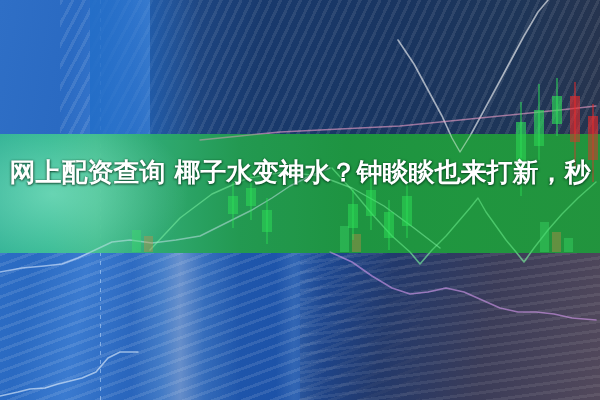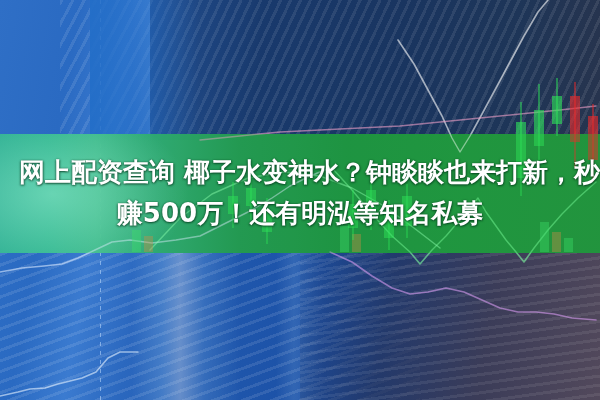--- a/index.html
+++ b/index.html
@@ -160,21 +160,21 @@
     font-weight: bold;
     line-height: 41px;
     letter-spacing: 0px;
     text-shadow:
       0 0 2px rgba(0,60,30,0.55),
       1px 1px 2px rgba(0,50,25,0.5),
       -1px 1px 2px rgba(0,50,25,0.35);
     white-space: nowrap;
     z-index: 30;
   }
-  .headline .l1 { display: block; text-align: right; }
+  .headline .l1 { display: block; }
   .headline .l2 { display: block; }
 </style>
 </head>
 <body>
 
 <div id="banner">
 
   <div class="layer bg-base"></div>
   <div class="layer bg-shafts"></div>
   <div class="upper-left-rays"></div>
@@ -265,16 +265,15 @@
         <rect x="552" y="96" width="10" height="28" fill="#2ee65a" fill-opacity="0.45"></rect>
         <line x1="575" x2="575" y1="82" y2="168" stroke="#ef2b2b" stroke-width="1.6" stroke-opacity="0.45"></line>
         <rect x="570" y="96" width="10" height="46" fill="#ef2b2b" fill-opacity="0.45"></rect>
         <line x1="593" x2="593" y1="104" y2="182" stroke="#ef2b2b" stroke-width="1.6" stroke-opacity="0.45"></line>
         <rect x="588" y="116" width="10" height="44" fill="#ef2b2b" fill-opacity="0.45"></rect>
       </svg>
   </div>
 
   <div class="headline">
     <span class="l1">网上配资查询 椰子水变神水？钟睒睒也来打新，秒</span>
-    <span class="l2">赚500万！还有明泓等知名私募</span>
   </div>
 
 </div>
 
 </body></html>

